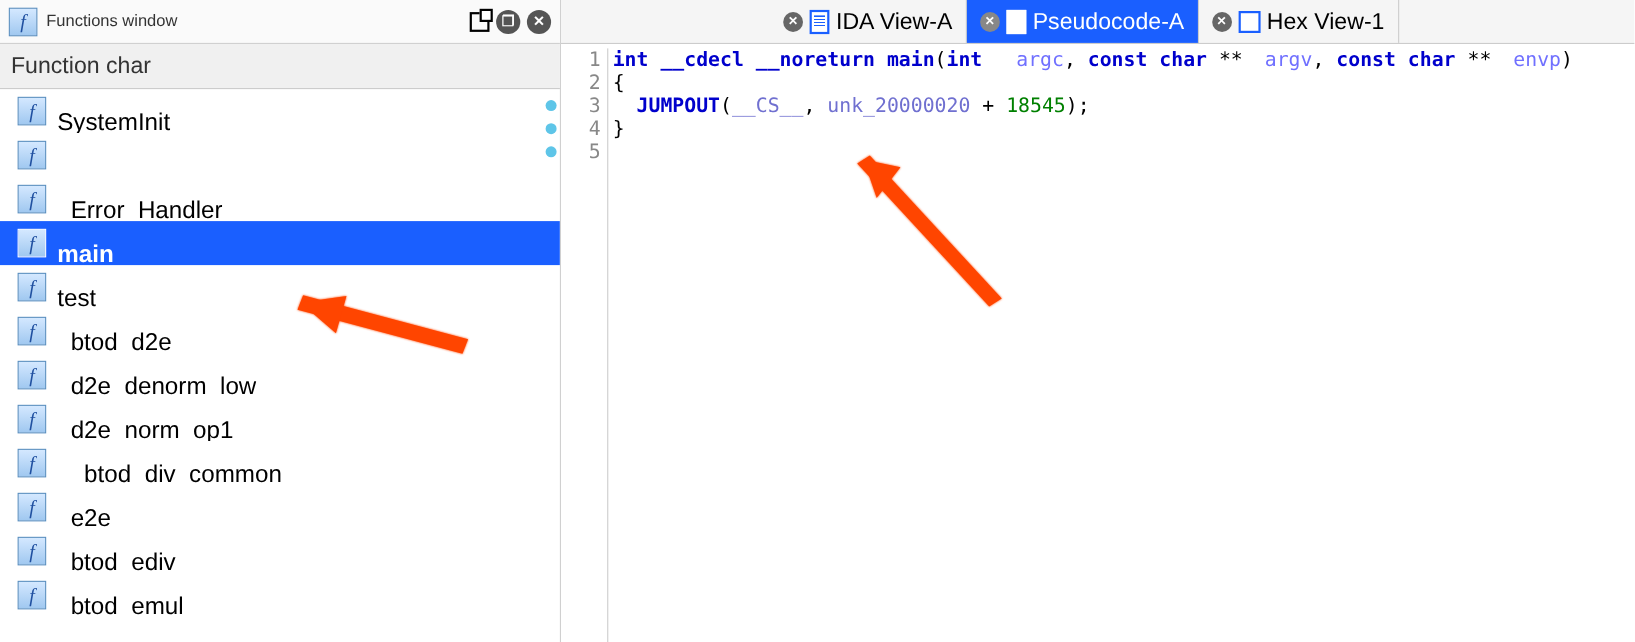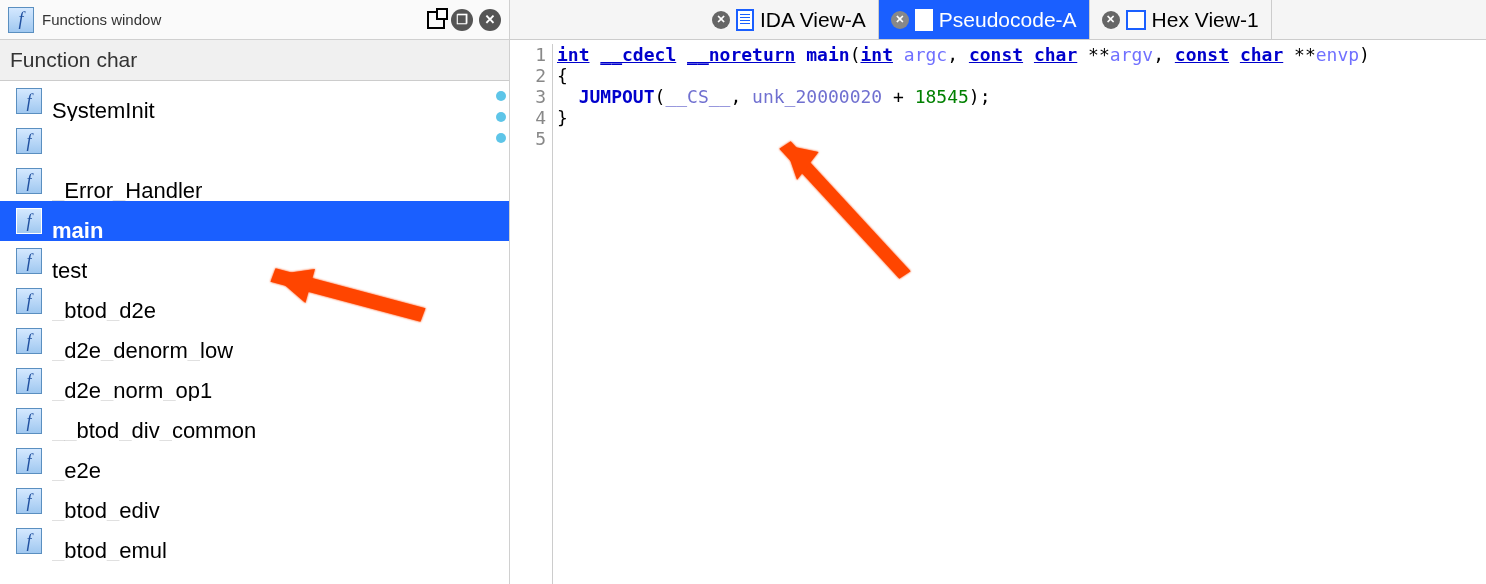--- a/index.html
+++ b/index.html
@@ -226,23 +226,23 @@
     .code-lines {
       flex: 1;
       border-left: 1px solid #ccc;
       padding-left: 4px;
     }
     .code-line {
       height: 21px;
       line-height: 21px;
       white-space: pre;
     }
-    .type { color: #0000cc; font-weight: bold; text-decoration: underline; }
+    .type { color: #0000cc; font-weight: bold; }
     .fn { color: #0000cc; font-weight: bold; }
-    .param { color: #7070ff; }
+    .param { color: #7070ff; margin-left: 20px; }
     .ident { color: #7070d0; }
     .num { color: #008000; }
     .arrow {
       position: absolute;
       color: #ff4500;
       font-size: 90px;
       transform: scaleX(1.2);
       pointer-events: none;
       filter: drop-shadow(0 0 1px #ff4500);
     }

